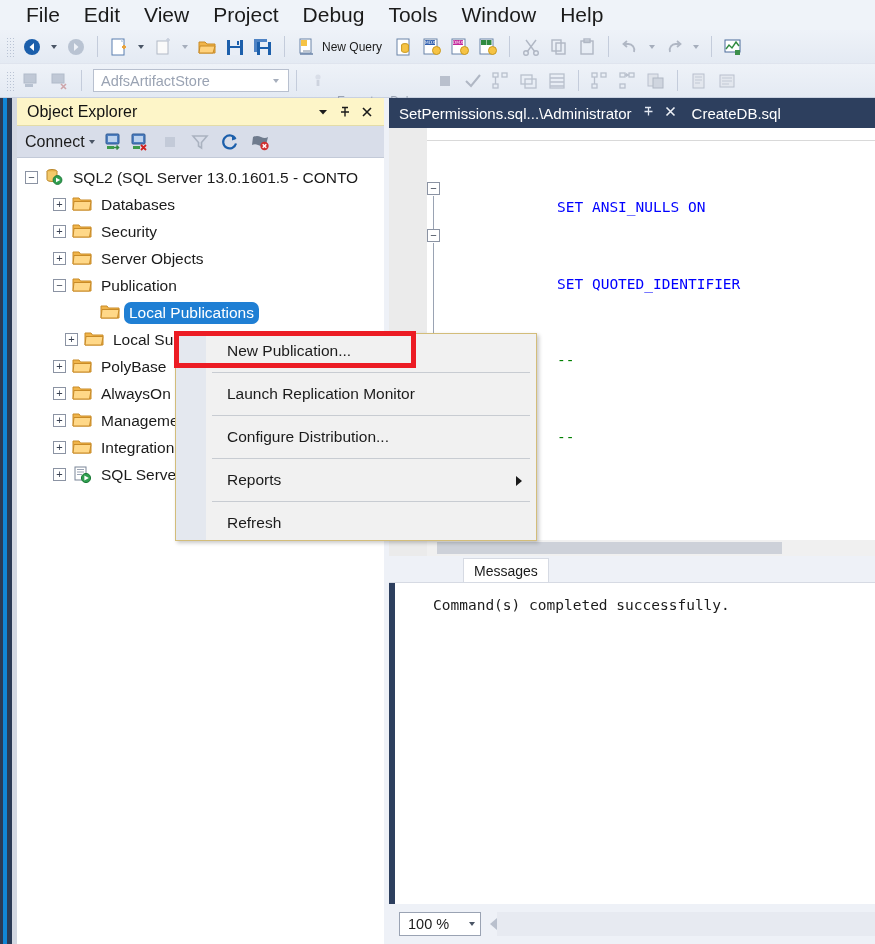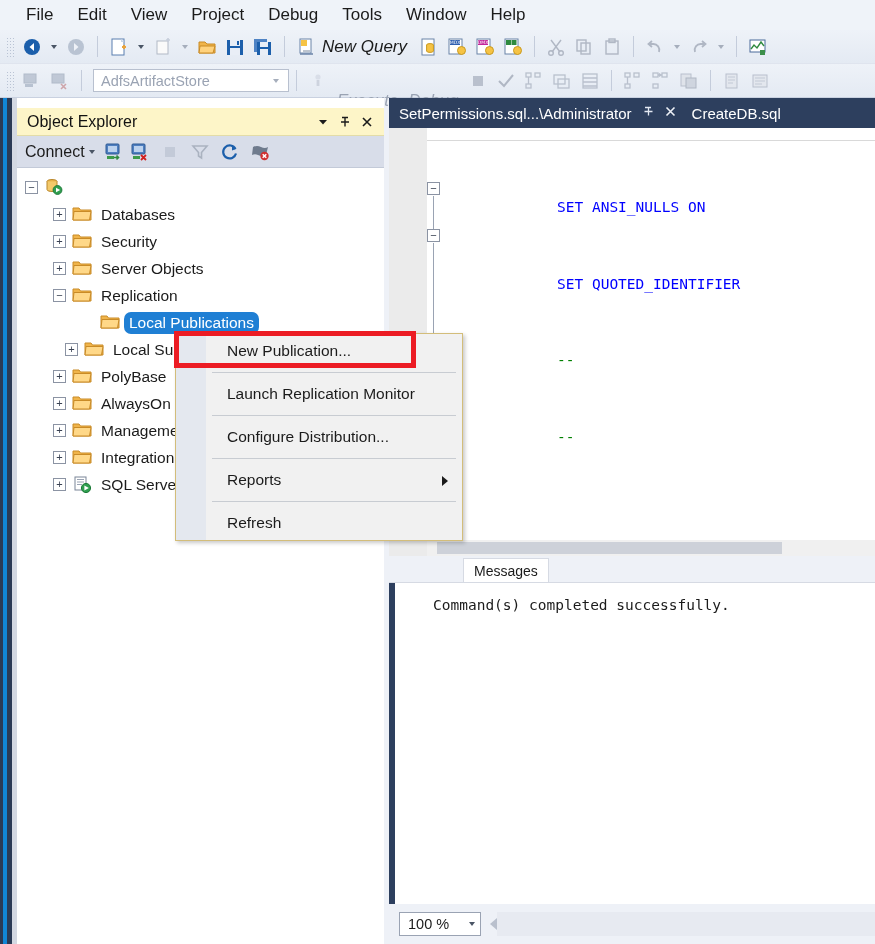--- a/index.html
+++ b/index.html
@@ -13,21 +13,21 @@
   }
   .app{position:relative;width:875px;height:944px;background:#eef1f7;}
 
   
   .menubar{
     position:absolute;left:0;top:0;width:875px;height:30px;
     background:#eff3f9;display:flex;align-items:center;padding-left:14px;
     box-sizing:border-box;
   }
   .menubar .mi{
-    font-size:17px;color:#1b1b1b;padding:2px 12px 3px 12px;cursor:default;
+    font-size:21px;color:#1b1b1b;padding:2px 12px 3px 12px;cursor:default;
     white-space:nowrap;
   }
 
   
   .tb1{
     position:absolute;left:0;top:30px;width:875px;height:34px;
     background:linear-gradient(#eef2f8,#e4eaf3);
     display:flex;align-items:center;box-sizing:border-box;padding-left:6px;
     border-bottom:1px solid #dfe4ee;
   }
@@ -35,21 +35,21 @@
     position:absolute;left:0;top:64px;width:875px;height:34px;
     background:linear-gradient(#eef2f8,#e4eaf3);
     display:flex;align-items:center;box-sizing:border-box;padding-left:6px;
     border-bottom:1px solid #c9d1e0;
   }
   .grip{width:9px;height:20px;margin-right:3px;
     background-image:radial-gradient(#b4bed0 38%, transparent 40%);
     background-size:3px 3px;opacity:.9;}
   .tsep{width:1px;height:21px;background:#c4ccdb;margin:0 7px;}
   .tbtn{display:flex;align-items:center;height:26px;padding:0 3px;cursor:default;}
-  .tlabel{font-size:17px;color:#1b1b1b;padding:0 5px;white-space:nowrap;font-style:italic;}
+  .tlabel{font-size:12px;color:#1b1b1b;padding:0 5px;white-space:nowrap;}
   .tlabel.dis{color:#9aa3b3;margin-top:40px;}
   .caret{width:0;height:0;border-left:3.5px solid transparent;border-right:3.5px solid transparent;
     border-top:4px solid #4a5565;margin:0 5px;}
   .caret.dis{border-top-color:#a6aebc;}
 
   
   .ico{width:22px;height:22px;position:relative;display:inline-block;}
   .ico svg{display:block;}
 
   
@@ -65,21 +65,21 @@
   .leftedge:after{content:"";position:absolute;left:3px;top:0;width:4px;height:100%;background:#1186d6;}
   .leftedge2{position:absolute;left:12px;top:98px;width:5px;height:846px;background:#d3d8e2;}
 
   
   .oe{
     position:absolute;left:17px;top:98px;width:367px;height:846px;
     background:#ffffff;box-sizing:border-box;
   }
   .oe-title{
     height:28px;background:#fdf5c8;display:flex;align-items:center;
-    border-bottom:1px solid #e3dca8;box-sizing:border-box;padding:0 6px 0 10px;margin-top:10px;
+    border-bottom:1px solid #e3dca8;box-sizing:border-box;padding:0 6px 0 10px;
   }
   .oe-title .t{font-size:16px;color:#121212;flex:1;white-space:nowrap;}
   .oe-title .b{width:22px;height:22px;display:flex;align-items:center;justify-content:center;cursor:default;}
   .oe-tb{
     height:32px;background:#d8dde9;display:flex;align-items:center;
     box-sizing:border-box;padding-left:8px;border-bottom:1px solid #c3cad8;
   }
   .oe-tb .connect{font-size:16px;color:#1b1b1b;white-space:nowrap;}
   .oe-body{position:relative;height:786px;background:#fff;overflow:hidden;}
 
@@ -89,21 +89,21 @@
   .exp{width:13px;height:13px;border:1px solid #8b93a3;background:#fff;
     display:inline-flex;align-items:center;justify-content:center;
     font-size:11px;line-height:1;color:#3a4253;box-sizing:border-box;margin-right:6px;flex:none;}
   .exp.empty{border:none;background:none;}
   .lbl{padding-left:5px;}
   .row.sel .lbl{background:#1f7fd4;color:#fff;padding:2px 5px;border-radius:7px;}
   .folder{flex:none;margin-right:2px;}
 
   
   .ctx{
-    position:absolute;left:175px;top:333px;width:288px;
+    position:absolute;left:175px;top:333px;width:362px;
     background:#f1f1f1;border:1px solid #d3bd7a;box-sizing:border-box;
     box-shadow:2px 2px 4px rgba(0,0,0,.22);z-index:40;
   }
   .ctx .gutter{position:absolute;left:0;top:0;width:30px;height:100%;background:#e4e8ef;}
   .ctx-item{position:relative;height:34px;display:flex;align-items:center;
     padding-left:51px;font-size:15.5px;color:#1b1b1b;cursor:default;white-space:nowrap;}
   .ctx-item .arrow{position:absolute;right:14px;top:50%;margin-top:-4px;
     width:0;height:0;border-top:5px solid transparent;border-bottom:5px solid transparent;
     border-left:6px solid #1b1b1b;}
   .ctx-sep{height:1px;background:#c8ccd2;margin:4px 6px 4px 36px;}
@@ -562,20 +562,21 @@
         <div class="row" style="padding-left:8px;">
           <span class="exp">−</span>
           <span class="ico folder">
             <svg width="20" height="20" viewBox="0 0 20 20">
                 <ellipse cx="8" cy="4.5" rx="5" ry="2" fill="#e8b54c" stroke="#b9862a"></ellipse>
                 <path d="M3 4.5 v8 a5 2 0 0 0 10 0 v-8" fill="#f3c96a" stroke="#b9862a"></path>
                 <circle cx="13.5" cy="13" r="4.4" fill="#2f9e4f" stroke="#1d7a38"></circle>
                 <path d="M12 10.8 L16.2 13 L12 15.2 Z" fill="#fff"></path>
               </svg>
           </span>
+          <span class="lbl">SQL2 (SQL Server 13.0.1601.5 - CONTO</span>
         </div>
 
         <div class="row" style="padding-left:36px;">
           <span class="exp">+</span>
           <span class="ico folder">
             <svg width="20" height="20" viewBox="0 0 20 20">
                 <path d="M1 4 h6 l1.5 2 h10.5 v10 H1 Z" fill="#f0b44a" stroke="#c98b27"></path>
                 <path d="M2 7.5 h17 l-1.5 8.5 H1 Z" fill="#ffd888" stroke="#c98b27"></path>
               </svg>
           </span>
@@ -605,21 +606,21 @@
         </div>
 
         <div class="row" style="padding-left:36px;">
           <span class="exp">−</span>
           <span class="ico folder">
             <svg width="20" height="20" viewBox="0 0 20 20">
                 <path d="M1 4 h6 l1.5 2 h10.5 v10 H1 Z" fill="#f0b44a" stroke="#c98b27"></path>
                 <path d="M2 7.5 h17 l-1.5 8.5 H1 Z" fill="#ffd888" stroke="#c98b27"></path>
               </svg>
           </span>
-          <span class="lbl">Replication</span>
+          <span class="lbl">Publication</span>
         </div>
 
         <div class="row sel" style="padding-left:64px;">
           <span class="exp empty"></span>
           <span class="ico folder">
             <svg width="20" height="20" viewBox="0 0 20 20">
                 <path d="M1 4 h6 l1.5 2 h10.5 v10 H1 Z" fill="#f0b44a" stroke="#c98b27"></path>
                 <path d="M2 7.5 h17 l-1.5 8.5 H1 Z" fill="#ffd888" stroke="#c98b27"></path>
               </svg>
           </span>

